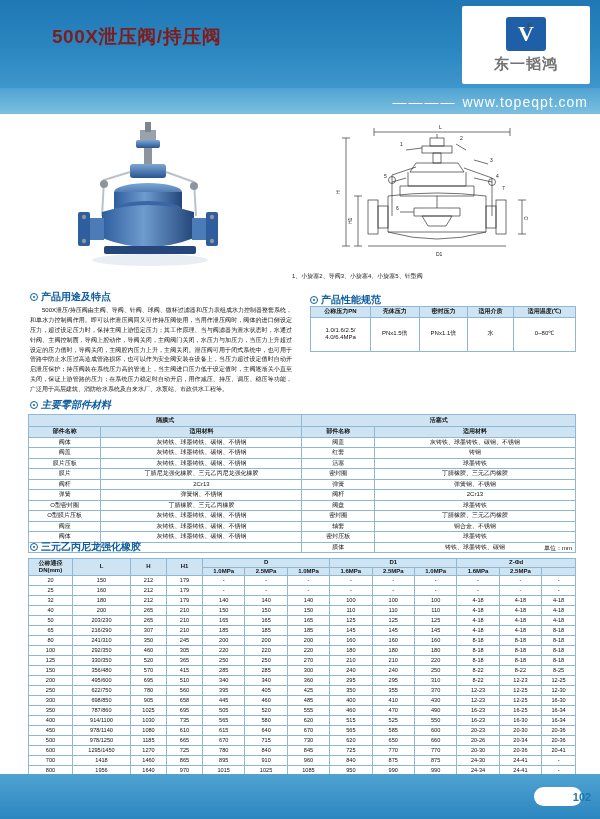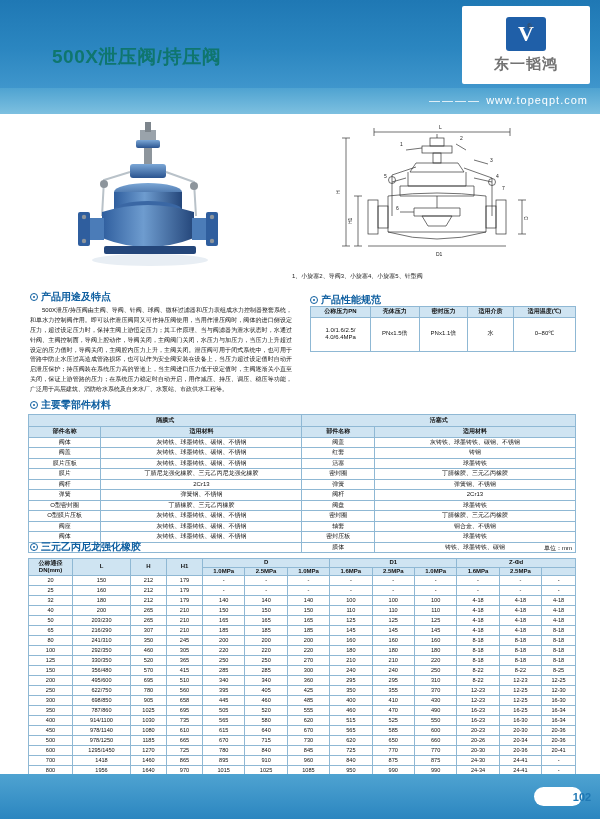--- a/index.html
+++ b/index.html
@@ -13,22 +13,22 @@
     overflow: hidden;
   }
   .page { position:relative; width:600px; height:819px; }
 
   
   .hdr {
     position:absolute; left:0; top:0; width:600px; height:88px;
     background: linear-gradient(180deg,#1f78b4 0%, #2b86c0 55%, #3f96cc 100%);
   }
   .hdr-title {
-    position:absolute; left:52px; top:44px;
-    color:#0f766e; font-size:19px; font-weight:bold; letter-spacing:0.5px;
+    position:absolute; left:52px; top:24px;
+    color:#7f1d1d; font-size:19px; font-weight:bold; letter-spacing:0.5px;
   }
   .logo-box {
     position:absolute; right:10px; top:6px; width:128px; height:78px;
     background:#ffffff; border-radius:2px;
     display:flex; flex-direction:column; align-items:center; justify-content:center;
   }
   .logo-mark {
     width:40px; height:34px; background:#1f5fa8;
     border-radius:3px; position:relative;
     display:flex; align-items:center; justify-content:center;
@@ -36,21 +36,21 @@
   }
   .logo-reg { position:absolute; right:14px; top:6px; font-size:7px; color:#444; }
   .logo-cn { margin-top:4px; color:#737373; font-size:15px; font-weight:bold; letter-spacing:1px; }
 
   .band {
     position:absolute; left:0; top:88px; width:600px; height:26px;
     background: linear-gradient(180deg,#4fa3d1 0%, #7dc0e0 100%);
   }
   .band-url {
     position:absolute; right:12px; top:94px;
-    color:#ffffff; font-size:11px; letter-spacing:1px;
+    color:#ffffff; font-size:14px; letter-spacing:1px;
   }
   .band-dash { color:#ffffff; letter-spacing:2px; }
 
   
   .body-wrap { position:absolute; left:0; top:114px; width:600px; height:660px; background:#fff; }
 
   
   .illo { position:absolute; left:24px; top:6px; width:552px; height:165px; }
   .photo {
     position:absolute; left:20px; top:0; width:220px; height:160px;
@@ -72,21 +72,21 @@
     display:inline-block; width:8px; height:8px; border:1.6px solid #0f5fa0;
     border-radius:50%; position:relative;
   }
   .sec-h .dot::after{
     content:""; position:absolute; left:1.5px; top:1.5px; width:2px; height:2px;
     background:#0f5fa0; border-radius:50%;
   }
 
   .h-usage { position:absolute; left:30px; top:176px; }
   .h-spec  { position:absolute; left:310px; top:179px; }
-  .h-mat   { position:absolute; left:30px; top:284px; }
+  .h-mat   { position:absolute; left:30px; top:284px;font-style:italic; }
   .h-dim   { position:absolute; left:30px; top:426px; }
 
   .usage-text {
     position:absolute; left:30px; top:192px; width:262px;
     font-size:6px; line-height:1.65; color:#111; text-align:justify;
   }
   .usage-text p { margin:0 0 2px 0; text-indent:2em; }
 
   
   table { border-collapse:collapse; }

